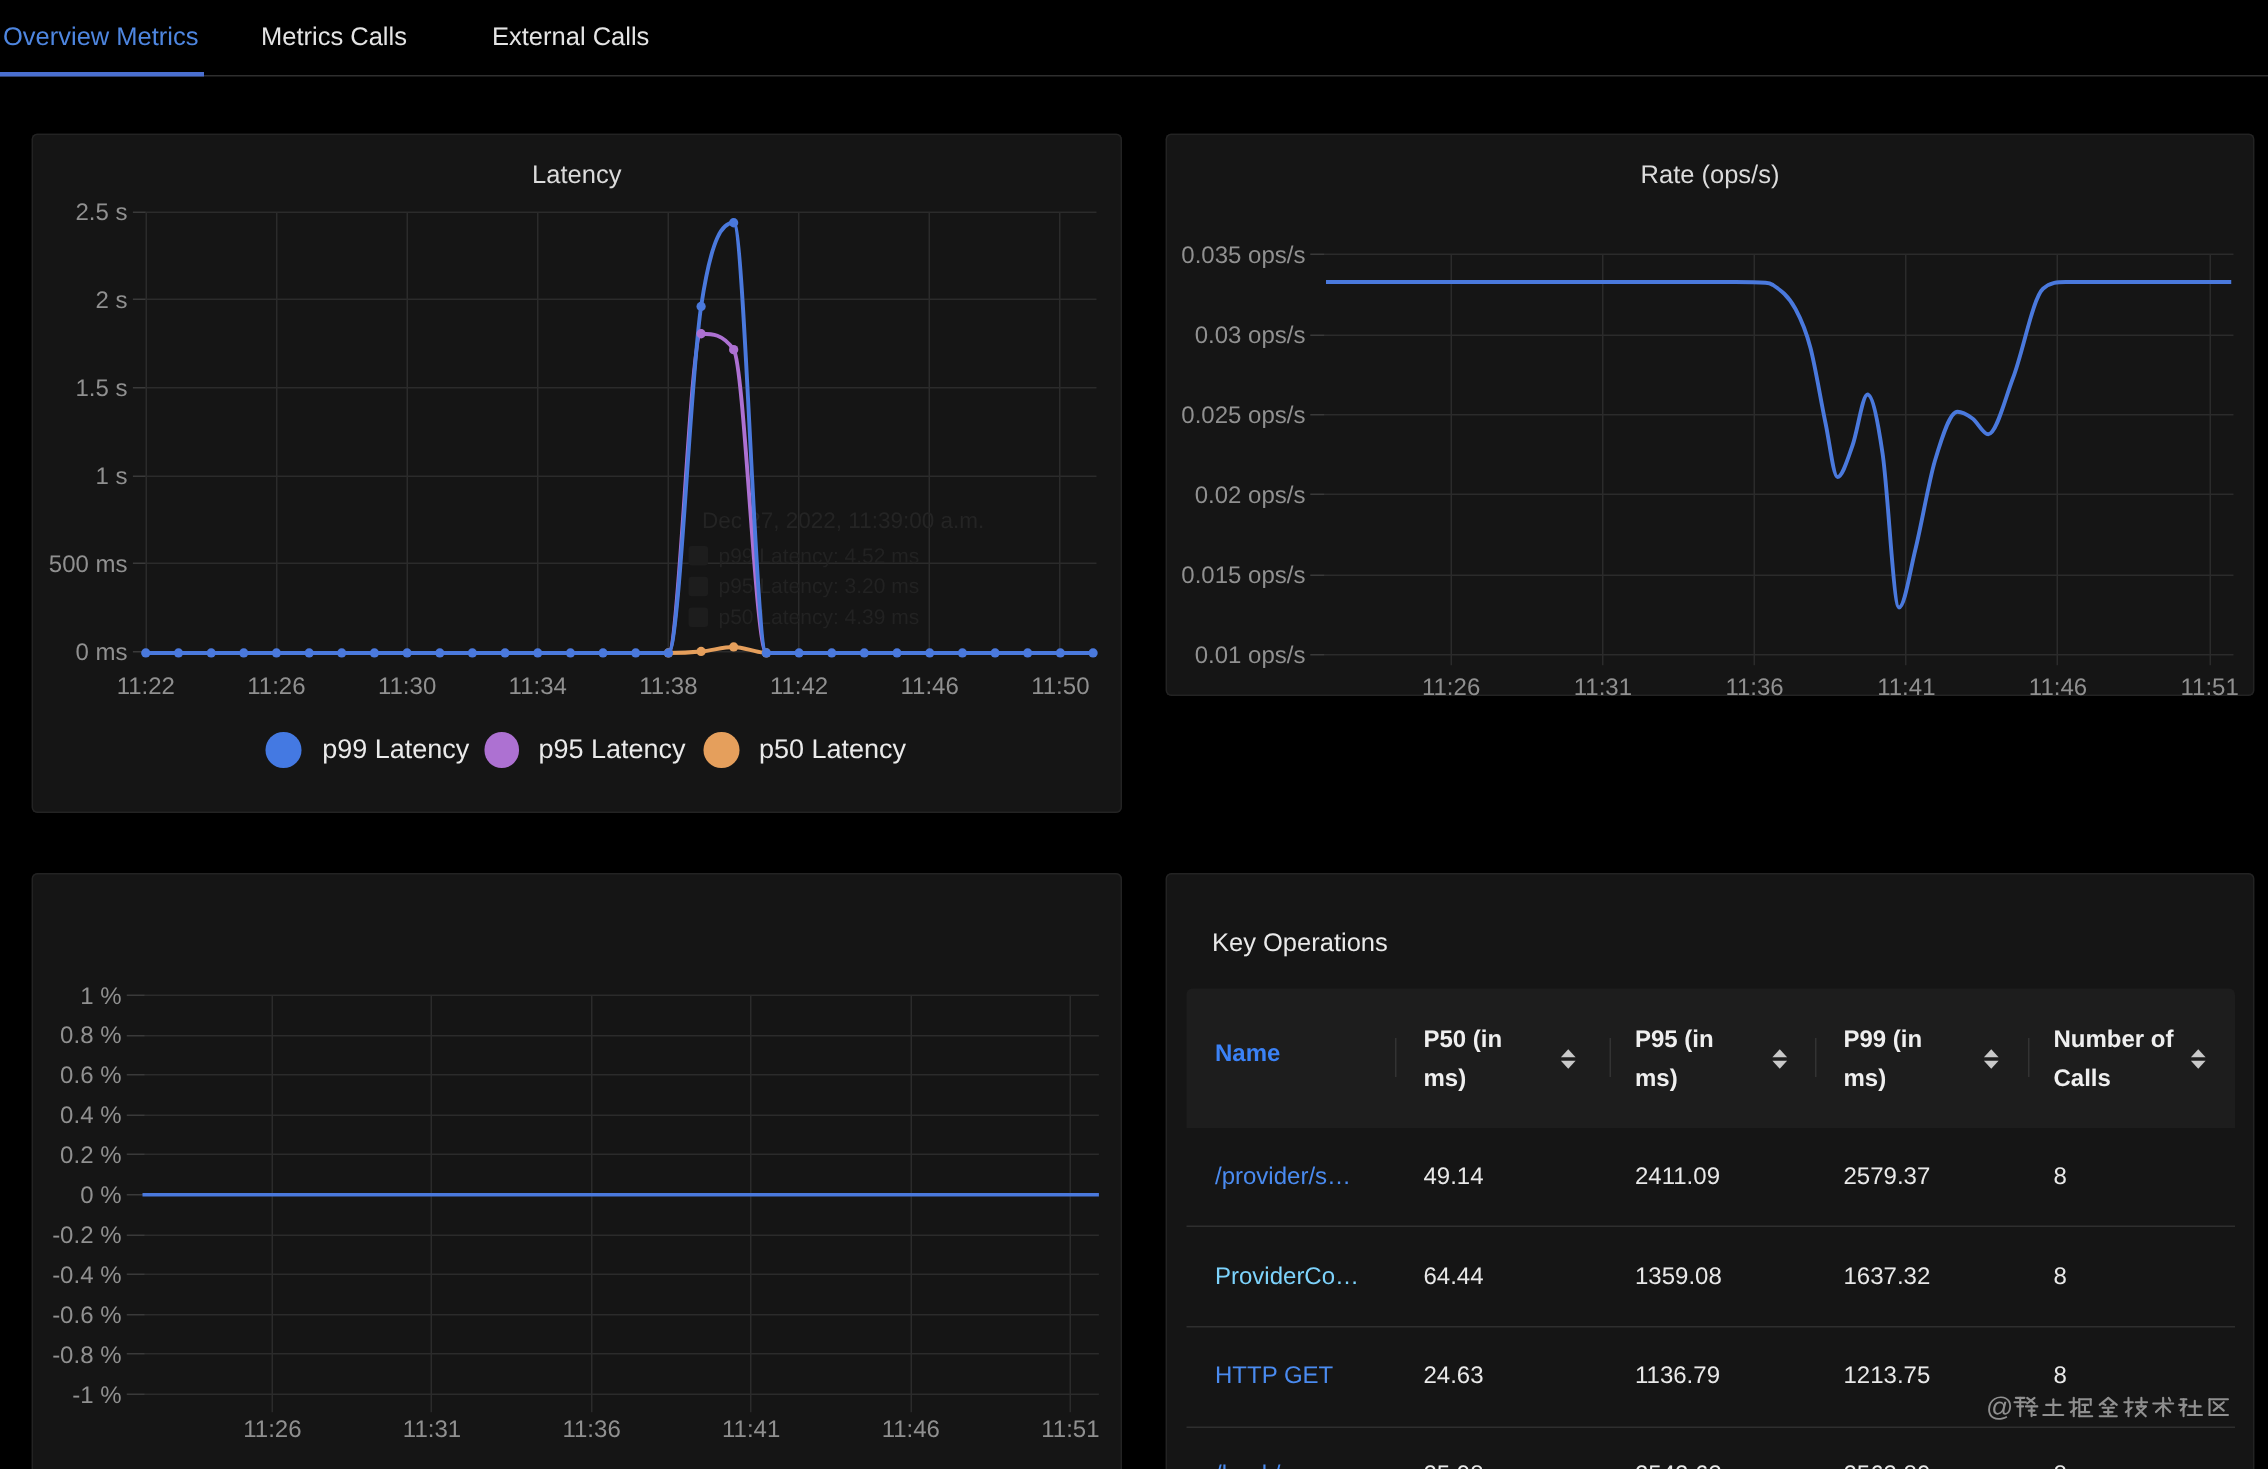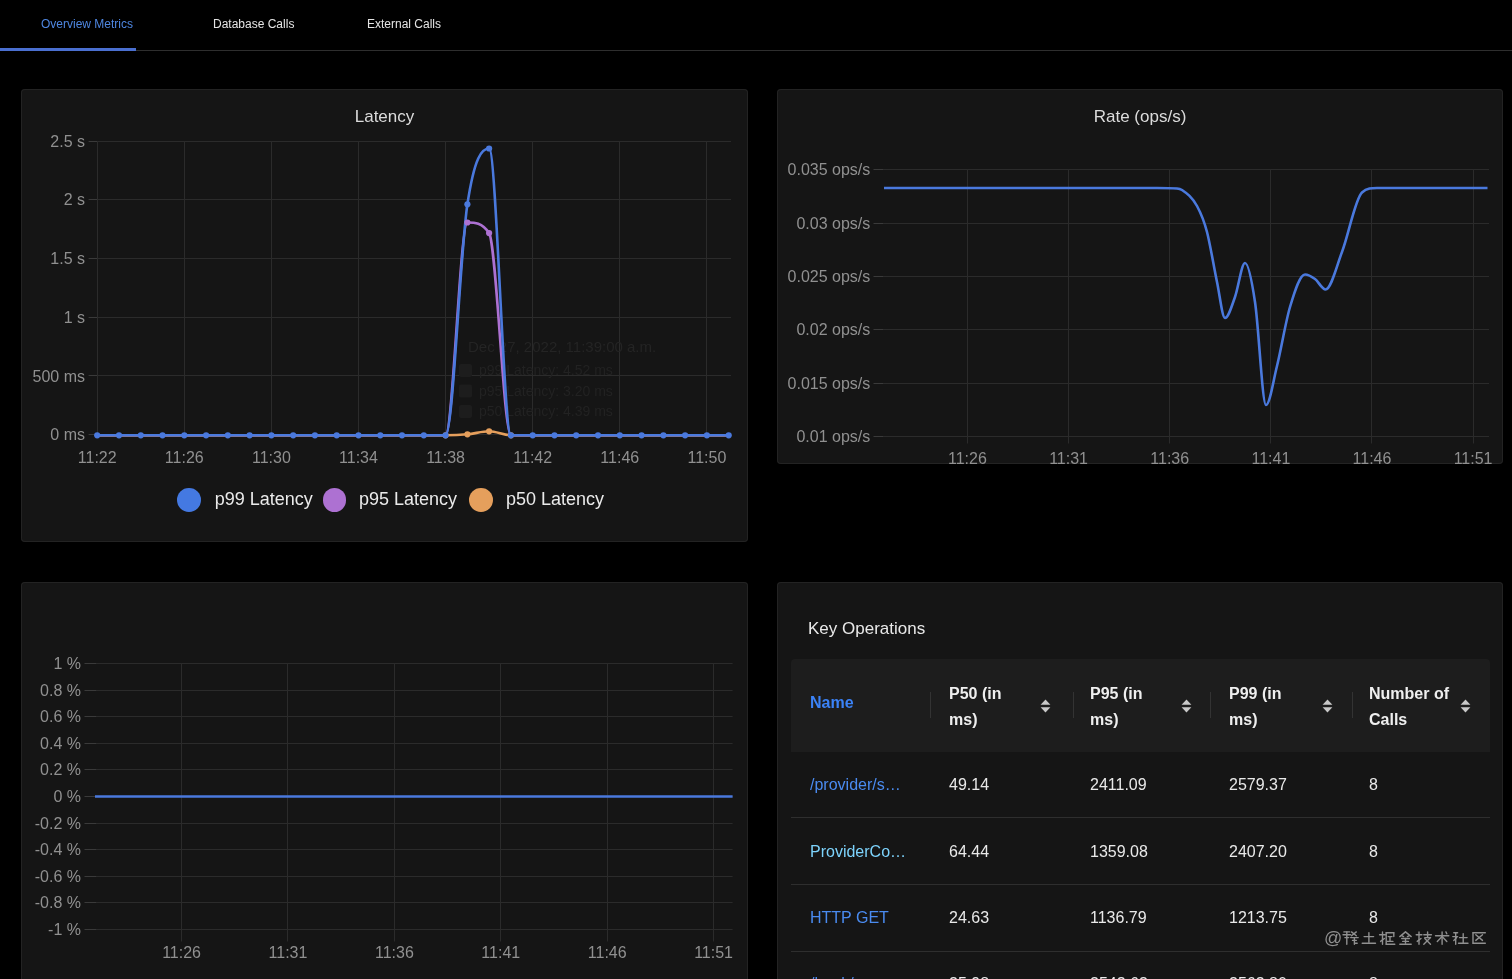--- a/index.html
+++ b/index.html
@@ -3,30 +3,30 @@
 <meta charset="utf-8">
 <style>
   html,body{margin:0;padding:0;background:#000;width:1512px;height:979px;overflow:hidden;}
   body{font-family:"Liberation Sans", sans-serif;}
   .panel{position:absolute;background:#151515;border-radius:4px;overflow:hidden;box-shadow:inset 0 0 0 1px #232323;}
   .title{position:absolute;width:100%;text-align:center;color:#dbdbdb;font-size:17px;}
   .panel svg.chart{position:absolute;left:0;top:0;}
   .dot{position:absolute;width:23.8px;height:23.8px;border-radius:50%;}
   .lbl{position:absolute;color:#eaeaea;font-size:18px;line-height:23.8px;}
   .tabs .line{position:absolute;left:0;top:50px;width:1512px;height:1px;background:#2e2e2e;}
-  .tabs .tab{position:absolute;top:0;height:49px;line-height:49px;font-size:12px;color:#e4e4e4;margin-left:39px;}
+  .tabs .tab{position:absolute;top:0;height:49px;line-height:49px;font-size:17px;color:#e4e4e4;}
   .tabs .active{color:#4e86e0;}
   .tabs .ink{position:absolute;left:0;top:47.5px;width:136px;height:3.2px;background:#4a6fd0;}
 </style>
 </head>
 <body>
 <div class="tabs">
   <div class="line"></div>
   <div class="tab active" style="left:2px;">Overview Metrics</div>
-  <div class="tab" style="left:174px;">Database Calls</div>
+  <div class="tab" style="left:174px;">Metrics Calls</div>
   <div class="tab" style="left:328px;">External Calls</div>
   <div class="ink"></div>
 </div>
 
 <div class="panel" style="left:21px;top:89px;width:727px;height:453px;">
   <div class="title" style="top:18px;">Latency</div>
   <svg class="chart" width="727" height="453" viewBox="0 0 727 453">
 <line x1="76.2" y1="52.5" x2="710.0" y2="52.5" stroke="#2b2b2b"></line>
 <line x1="67.60000000000001" y1="52.5" x2="76.2" y2="52.5" stroke="#3a3a3a"></line>
 <text x="64.0" y="57.5" text-anchor="end" font-size="16" fill="#909090" font-weight="normal">2.5 s</text>
@@ -235,21 +235,21 @@
       <path d="M5.5 13.5 L10.4 8.2 L0.6 8.2 Z" fill="#c9c9c9"></path>
     </svg>
 <div style="position:absolute;left:33px;top:194px;font-size:16px;color:#4a8bf0;">/provider/s…</div>
 <div style="position:absolute;left:172px;top:194px;font-size:16px;color:#e9e9e9;">49.14</div>
 <div style="position:absolute;left:313px;top:194px;font-size:16px;color:#e9e9e9;">2411.09</div>
 <div style="position:absolute;left:452px;top:194px;font-size:16px;color:#e9e9e9;">2579.37</div>
 <div style="position:absolute;left:592px;top:194px;font-size:16px;color:#e9e9e9;">8</div>
 <div style="position:absolute;left:33px;top:260.5px;font-size:16px;color:#7dd3fc;">ProviderCo…</div>
 <div style="position:absolute;left:172px;top:260.5px;font-size:16px;color:#e9e9e9;">64.44</div>
 <div style="position:absolute;left:313px;top:260.5px;font-size:16px;color:#e9e9e9;">1359.08</div>
-<div style="position:absolute;left:452px;top:260.5px;font-size:16px;color:#e9e9e9;">2407.20</div>
+<div style="position:absolute;left:452px;top:260.5px;font-size:16px;color:#e9e9e9;">1637.32</div>
 <div style="position:absolute;left:592px;top:260.5px;font-size:16px;color:#e9e9e9;">8</div>
 <div style="position:absolute;left:33px;top:327px;font-size:16px;color:#4a8bf0;">HTTP GET</div>
 <div style="position:absolute;left:172px;top:327px;font-size:16px;color:#e9e9e9;">24.63</div>
 <div style="position:absolute;left:313px;top:327px;font-size:16px;color:#e9e9e9;">1136.79</div>
 <div style="position:absolute;left:452px;top:327px;font-size:16px;color:#e9e9e9;">1213.75</div>
 <div style="position:absolute;left:592px;top:327px;font-size:16px;color:#e9e9e9;">8</div>
 <div style="position:absolute;left:33px;top:393px;font-size:16px;color:#4a8bf0;">/book/se…</div>
 <div style="position:absolute;left:172px;top:393px;font-size:16px;color:#e9e9e9;">25.98</div>
 <div style="position:absolute;left:313px;top:393px;font-size:16px;color:#e9e9e9;">2542.63</div>
 <div style="position:absolute;left:452px;top:393px;font-size:16px;color:#e9e9e9;">2563.80</div>

